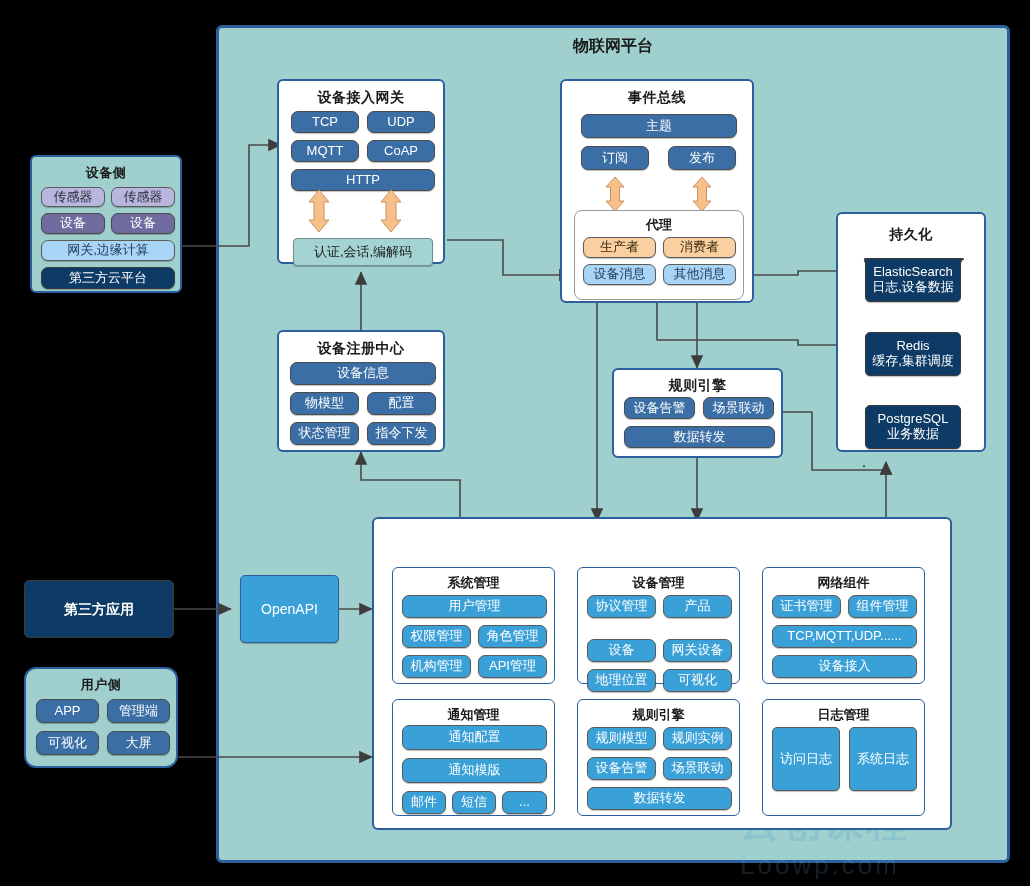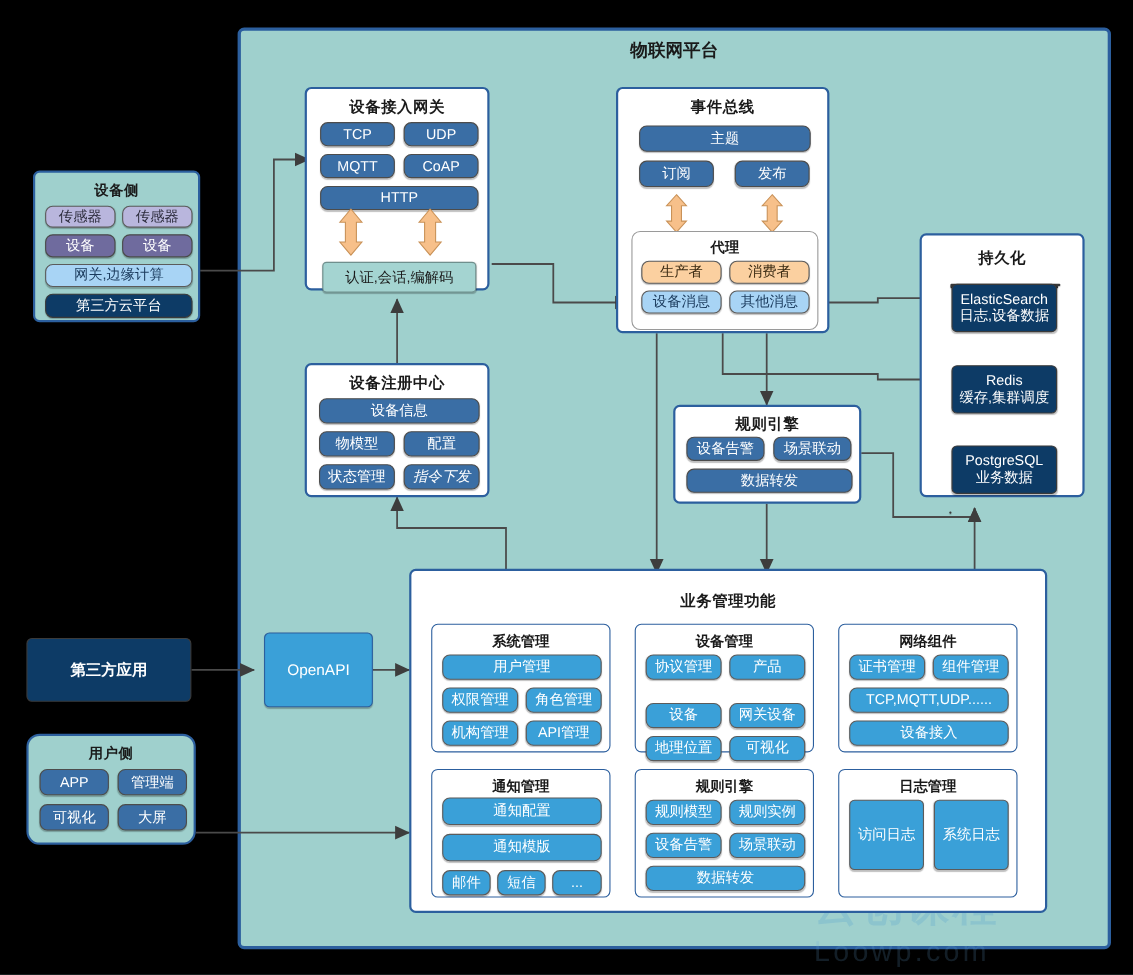--- a/index.html
+++ b/index.html
@@ -202,21 +202,21 @@
   <div class="abs panel" style="left:277px; top:330px; width:168px; height:122px;">
     <div class="panel-title" style="margin-top:8px;text-align:center;">设备注册中心</div>
     <div style="position:absolute; left:11px; top:30px; width:146px;">
       <div class="chip chip-steel" style="width:146px;height:23px;margin-bottom:7px;">设备信息</div>
       <div style="display:flex; gap:8px; margin-bottom:7px;">
         <div class="chip chip-steel" style="width:69px;height:23px;">物模型</div>
         <div class="chip chip-steel" style="width:69px;height:23px;">配置</div>
       </div>
       <div style="display:flex; gap:8px;">
         <div class="chip chip-steel" style="width:69px;height:23px;">状态管理</div>
-        <div class="chip chip-steel" style="width:69px;height:23px;font-style:italic;">指令下发</div>
+        <div class="chip chip-steel" style="width:69px;height:23px;">指令下发</div>
       </div>
     </div>
   </div>
 
   <div class="abs panel" style="left:612px; top:368px; width:171px; height:90px;">
     <div class="panel-title" style="margin-top:7px;">规则引擎</div>
     <div style="position:absolute; left:10px; top:27px; width:151px;">
       <div style="display:flex; gap:8px; margin-bottom:7px;">
         <div class="chip chip-steel" style="width:71px;height:22px;">设备告警</div>
         <div class="chip chip-steel" style="width:71px;height:22px;">场景联动</div>
@@ -242,21 +242,20 @@
       <div>Redis</div>
       <div>缓存,集群调度</div>
     </div>
     <div class="chip chip-dark abs" style="left:27px; top:191px; width:96px; height:44px; flex-direction:column; border-radius:5px;">
       <div>PostgreSQL</div>
       <div>业务数据</div>
     </div>
   </div>
 
   <div class="abs panel" style="left:372px; top:517px; width:580px; height:313px;">
-    <div class="panel-title" style="margin-top:19px; font-size:14px;">业务管理功能</div>
 
     <div class="abs subpanel" style="left:18px; top:48px; width:163px; height:117px;">
       <div class="subpanel-title" style="margin-top:6px;">系统管理</div>
       <div style="position:absolute; left:9px; top:27px; width:145px;">
         <div class="chip chip-sky" style="width:145px;height:23px;margin-bottom:7px;">用户管理</div>
         <div style="display:flex; gap:7px; margin-bottom:7px;">
           <div class="chip chip-sky" style="width:69px;height:23px;">权限管理</div>
           <div class="chip chip-sky" style="width:69px;height:23px;">角色管理</div>
         </div>
         <div style="display:flex; gap:7px;">

